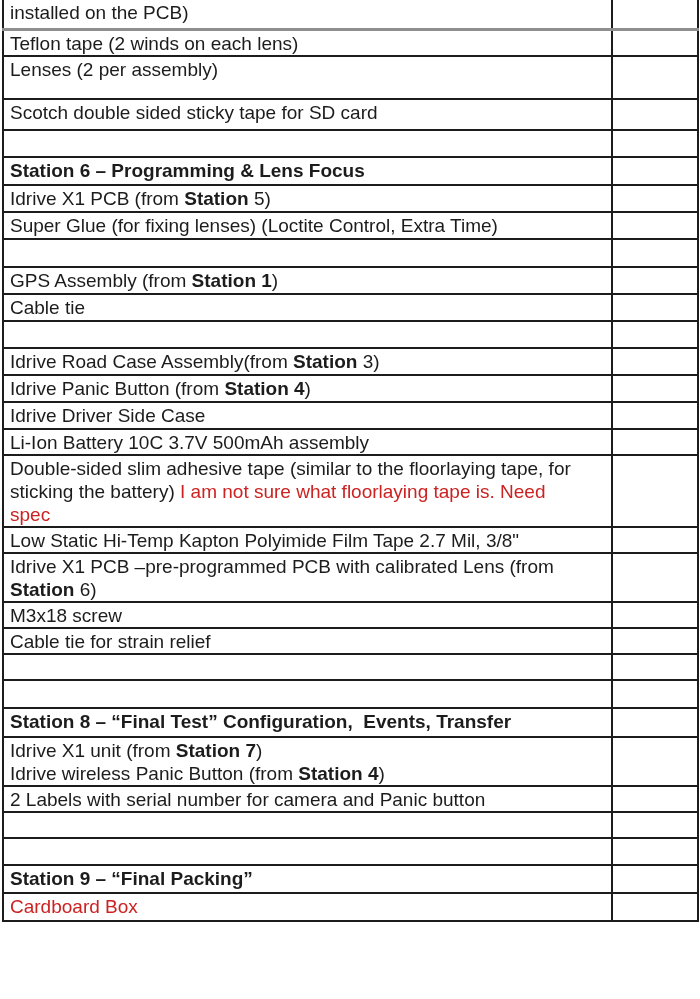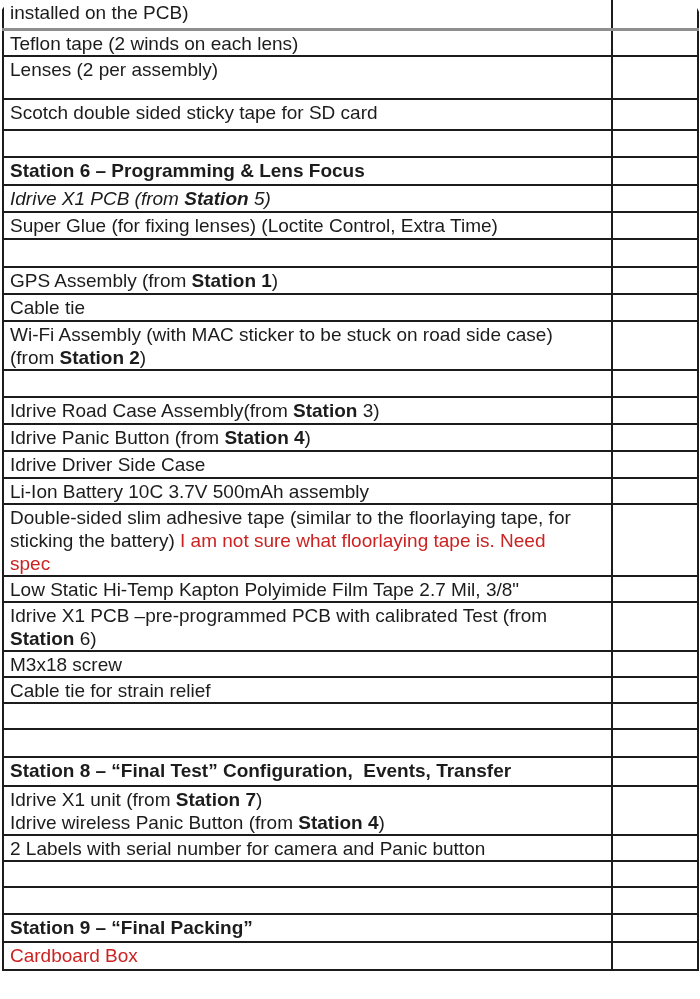--- a/index.html
+++ b/index.html
@@ -8,21 +8,20 @@
     background: #ffffff;
     width: 700px;
     font-family: "Liberation Sans", sans-serif;
   }
   #page {
     position: relative;
     width: 700px;
     height: 999px;
     background: #ffffff;
     overflow: hidden;
-    border-radius: 18px;
   }
   table.parts {
     border-collapse: collapse;
     table-layout: fixed;
     position: absolute;
     left: 2px;
     top: 0;
     width: 695px;
   }
   col.col-item  { width: 609px; }
@@ -69,43 +68,38 @@
           <td class="check-cell"></td>
         </tr>
         <tr style="height: 27px;">
           <td class="item-cell"></td>
           <td class="check-cell"></td>
         </tr>
         <tr style="height: 28px;">
           <td class="item-cell"><span class="seg-bold">Station 6 – Programming &amp; Lens Focus</span></td>
           <td class="check-cell"></td>
         </tr>
-        <tr style="height: 27px; font-style: italic;">
+        <tr style="height: 27px;">
           <td class="item-cell"><span>Idrive X1 PCB (from </span><span class="seg-bold">Station</span><span> 5)</span></td>
           <td class="check-cell"></td>
         </tr>
         <tr style="height: 27px;">
           <td class="item-cell"><span>Super Glue (for fixing lenses) (Loctite Control, Extra Time)</span></td>
           <td class="check-cell"></td>
         </tr>
         <tr style="height: 28px;">
           <td class="item-cell"></td>
           <td class="check-cell"></td>
         </tr>
         <tr style="height: 27px;">
           <td class="item-cell"><span>GPS Assembly (from </span><span class="seg-bold">Station 1</span><span>)</span></td>
           <td class="check-cell"></td>
         </tr>
         <tr style="height: 27px;">
           <td class="item-cell"><span>Cable tie</span></td>
-          <td class="check-cell"></td>
-        </tr>
-        <tr style="height: 49px;">
-          <td class="item-cell"><span>Wi-Fi Assembly (with MAC sticker to be stuck on road side case)
-(from </span><span class="seg-bold">Station 2</span><span>)</span></td>
           <td class="check-cell"></td>
         </tr>
         <tr style="height: 27px;">
           <td class="item-cell"></td>
           <td class="check-cell"></td>
         </tr>
         <tr style="height: 27px;">
           <td class="item-cell"><span>Idrive Road Case Assembly(from </span><span class="seg-bold">Station</span><span> 3)</span></td>
           <td class="check-cell"></td>
         </tr>
@@ -125,21 +119,21 @@
           <td class="item-cell"><span>Double-sided slim adhesive tape (similar to the floorlaying tape, for
 sticking the battery) </span><span style="color: rgb(204, 34, 34);">I am not sure what floorlaying tape is. Need
 spec</span></td>
           <td class="check-cell"></td>
         </tr>
         <tr style="height: 25px;">
           <td class="item-cell"><span>Low Static Hi-Temp Kapton Polyimide Film Tape 2.7 Mil, 3/8"</span></td>
           <td class="check-cell"></td>
         </tr>
         <tr style="height: 47px;">
-          <td class="item-cell"><span>Idrive X1 PCB –pre-programmed PCB with calibrated Test (from
+          <td class="item-cell"><span>Idrive X1 PCB –pre-programmed PCB with calibrated Lens (from
 </span><span class="seg-bold">Station</span><span> 6)</span></td>
           <td class="check-cell"></td>
         </tr>
         <tr style="height: 26px;">
           <td class="item-cell"><span>M3x18 screw</span></td>
           <td class="check-cell"></td>
         </tr>
         <tr style="height: 26px;">
           <td class="item-cell"><span>Cable tie for strain relief</span></td>
           <td class="check-cell"></td>

